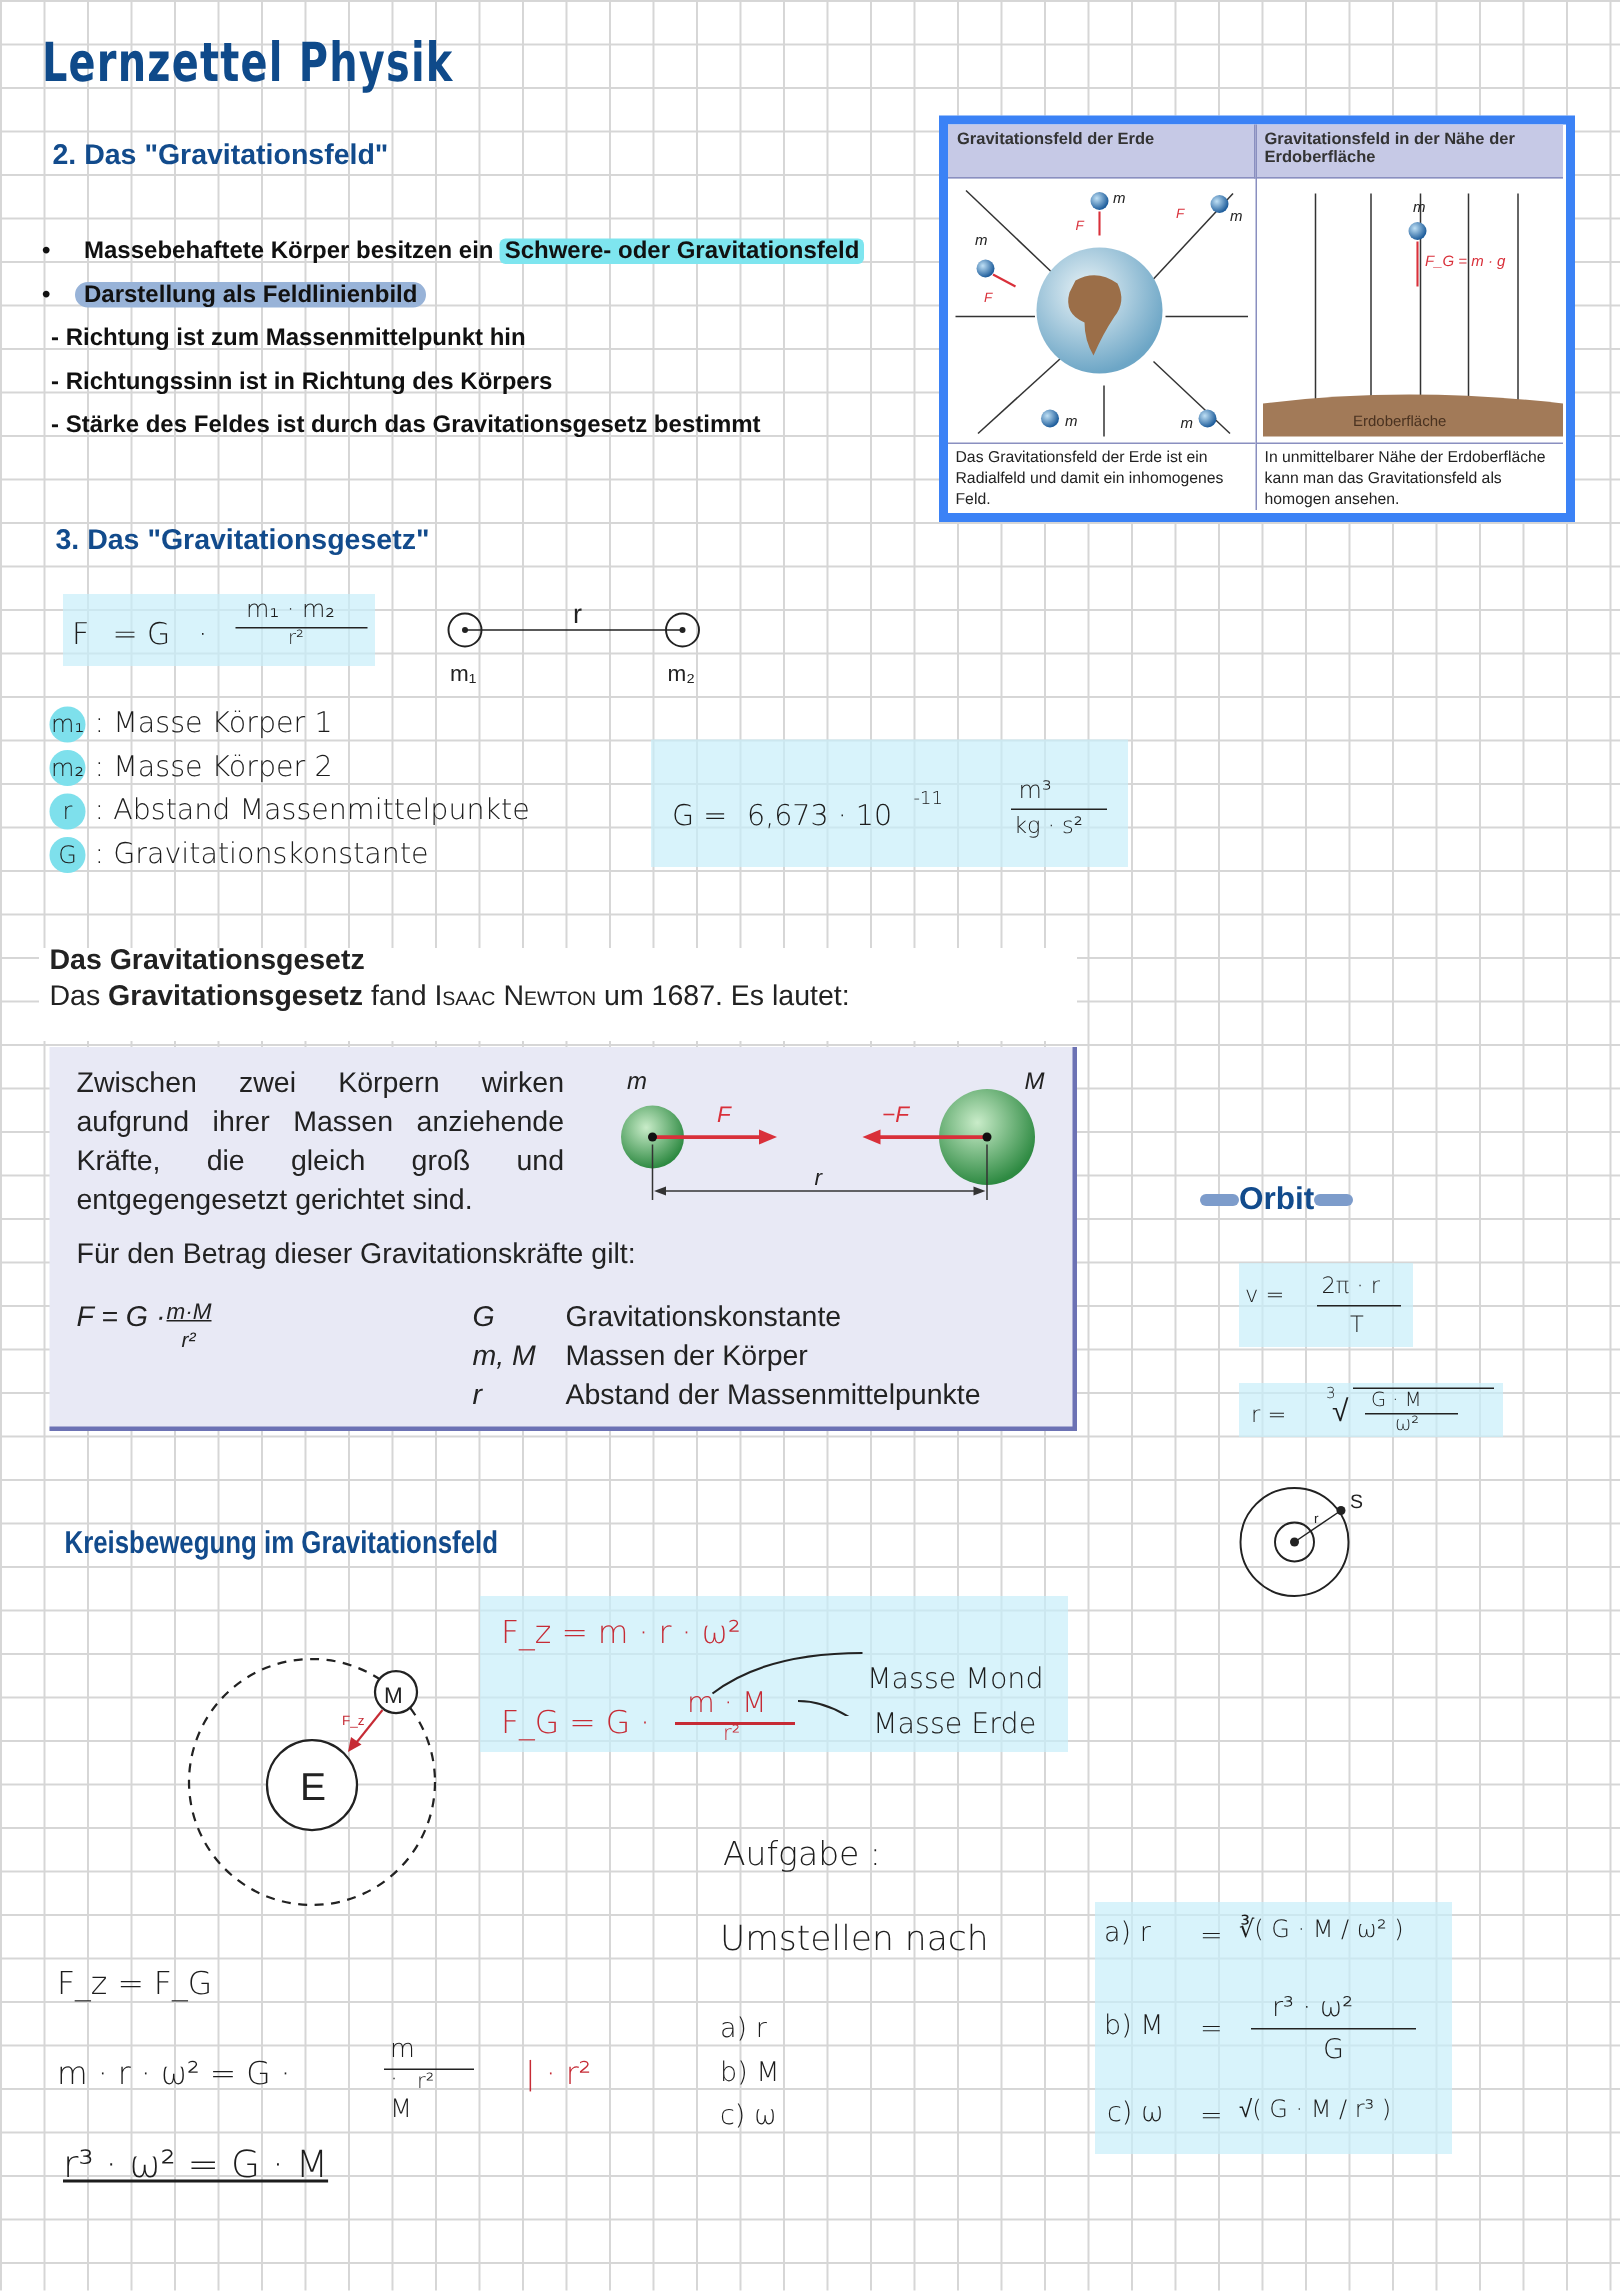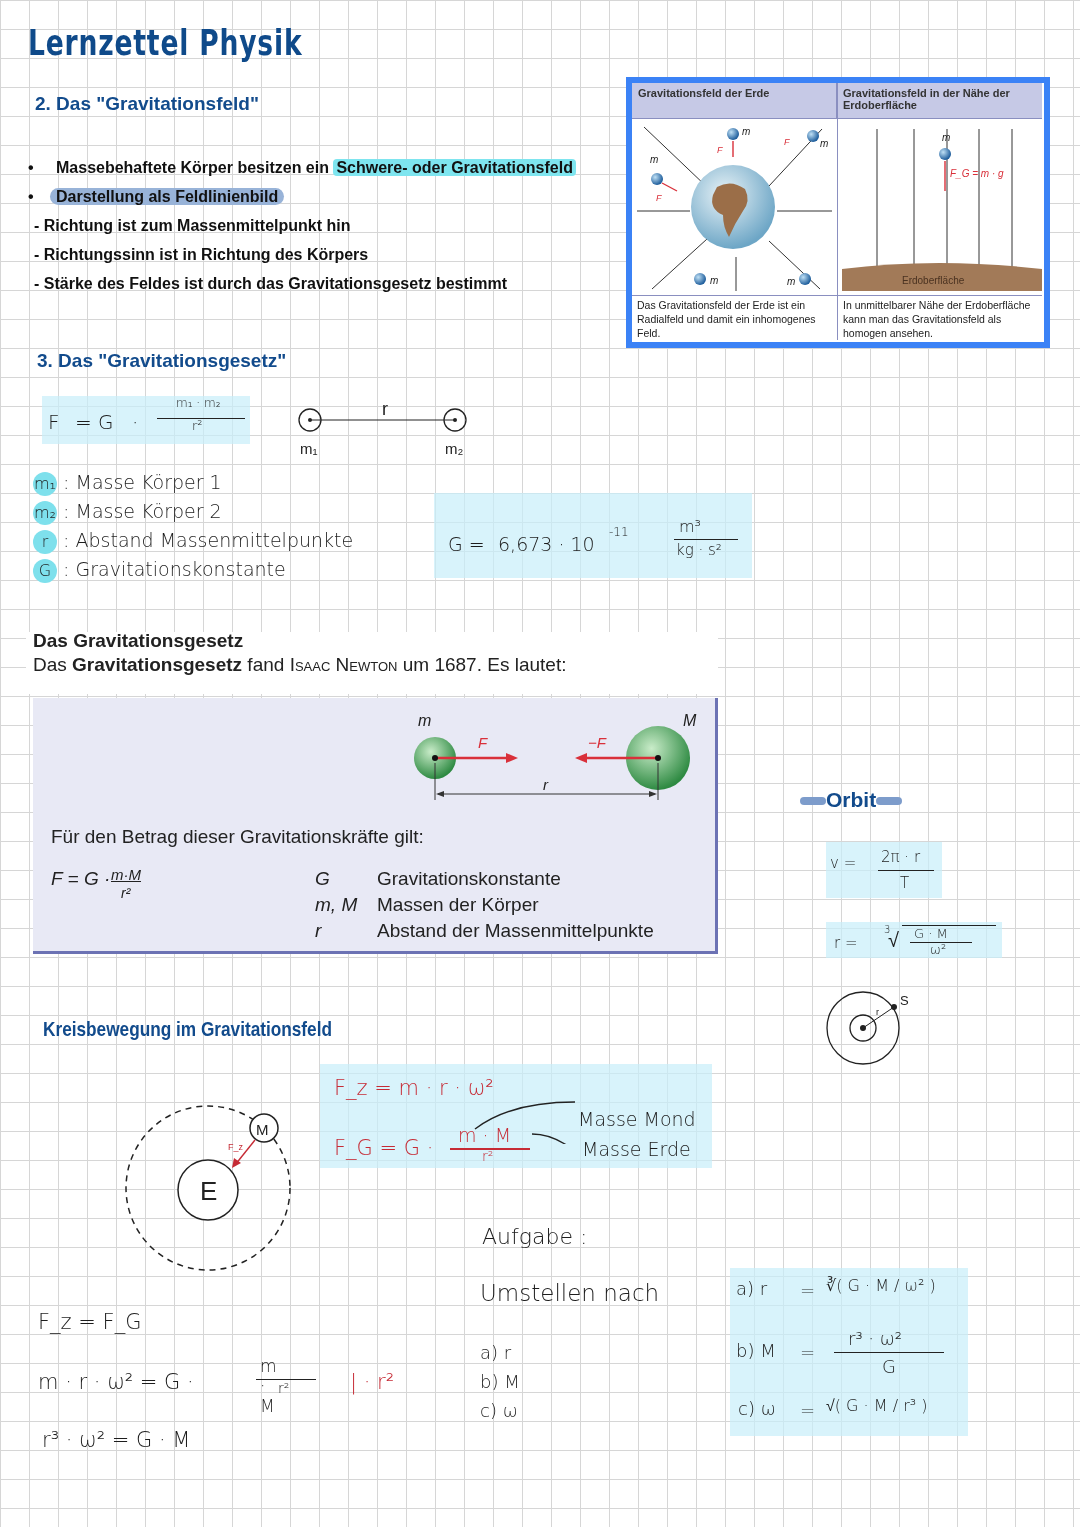--- a/index.html
+++ b/index.html
@@ -110,21 +110,21 @@
   <div class="cap" style="left:206px;width:204px;">In unmittelbarer Nähe der Erdoberfläche kann man das Gravitationsfeld als homogen ansehen.</div>
 </div>
 
 <div class="abs sec" style="left:37px;top:350px;">3. Das "Gravitationsgesetz"</div>
 
 <div class="abs lightbox hand" style="left:42px;top:396px;width:208px;height:48px;font-size:20px;">
   <span class="abs" style="left:6px;top:14px;">F</span>
   <span class="abs" style="left:33px;top:14px;">=</span>
   <span class="abs" style="left:56px;top:14px;">G</span>
   <span class="abs" style="left:90px;top:14px;">·</span>
-  <span class="abs" style="left:134px;top:0px;font-size:12px;">m₁ · m₂</span>
+  <span class="abs" style="left:122px;top:0px;font-size:16px;">m₁ · m₂</span>
   <span class="abs" style="left:115px;top:22px;width:88px;height:1px;background:#222;"></span>
   <span class="abs" style="left:150px;top:22px;font-size:13px;">r²</span>
 </div>
 
 <svg class="abs" style="left:290px;top:400px;" width="190" height="60">
   <circle cx="20" cy="20" r="11" fill="none" stroke="#222" stroke-width="1.3"></circle>
     <circle cx="20" cy="20" r="2" fill="#222"></circle>
   <circle cx="165" cy="20" r="11" fill="none" stroke="#222" stroke-width="1.3"></circle>
     <circle cx="165" cy="20" r="2" fill="#222"></circle>
   <line x1="20" y1="20" x2="165" y2="20" stroke="#222" stroke-width="1"></line>
@@ -150,20 +150,21 @@
 </div>
 
 <div class="abs" style="left:26px;top:632px;width:692px;height:62px;background:#fff;">
   <div style="position:absolute;left:7px;top:-2px;font-size:19px;font-weight:bold;color:#222;">Das Gravitationsgesetz</div>
   <div style="position:absolute;left:7px;top:22px;font-size:19px;color:#222;">
     <span>Das </span><b>Gravitationsgesetz</b><span> fand </span><span style="font-variant:small-caps;">Isaac Newton</span><span> um 1687. Es lautet:</span>
   </div>
 </div>
 
 <div class="abs book">
+  <div class="abs txt" style="left:18px;top:12px;width:325px;text-align:justify;">Zwischen zwei Körpern wirken aufgrund ihrer Massen anziehende Kräfte, die gleich groß und entgegengesetzt gerichtet sind.</div>
   <svg class="abs" style="left:375px;top:10px;" width="300" height="100">
     <defs>
         <radialGradient id="gg" cx="40%" cy="35%" r="65%">
           <stop offset="0%" stop-color="#c9ecc9"></stop>
           <stop offset="100%" stop-color="#2e8a42"></stop>
         </radialGradient>
       </defs>
     <text x="10" y="18" font-size="16" font-style="italic" fill="#222">m</text>
     <text x="275" y="18" font-size="16" font-style="italic" fill="#222">M</text>
     <circle cx="27" cy="50" r="21" fill="url(#gg)"></circle>
@@ -252,21 +253,21 @@
 </div>
 
 <div class="abs hand" style="left:38px;top:1310px;font-size:21px;">F_z = F_G</div>
 <div class="abs hand" style="left:38px;top:1370px;font-size:21px;">
   <span>m · r · ω² = G ·</span>
   <span style="position:absolute;left:222px;top:-14px;font-size:17px;">m · M</span>
   <span style="position:absolute;left:218px;top:9px;width:60px;height:1px;background:#222;"></span>
   <span style="position:absolute;left:240px;top:10px;font-size:14px;">r²</span>
   <span class="red" style="position:absolute;left:312px;top:0px;white-space:nowrap;">| · r²</span>
 </div>
-<div class="abs hand" style="left:42px;top:1428px;font-size:21px;">r³ · ω² = G · M</div>
+<div class="abs hand" style="left:42px;top:1428px;font-size:25px;text-decoration:underline;">r³ · ω² = G · M</div>
 
 <div class="abs hand" style="left:482px;top:1224px;font-size:22px;">Aufgabe :</div>
 <div class="abs hand" style="left:480px;top:1280px;font-size:23px;">Umstellen nach</div>
 <div class="abs hand" style="left:480px;top:1338px;font-size:18px;line-height:29px;">
   <div>a) r</div>
   <div>b) M</div>
   <div>c) ω</div>
 </div>
 
 <div class="abs lightbox hand" style="left:730px;top:1268px;width:238px;height:168px;font-size:18px;">

